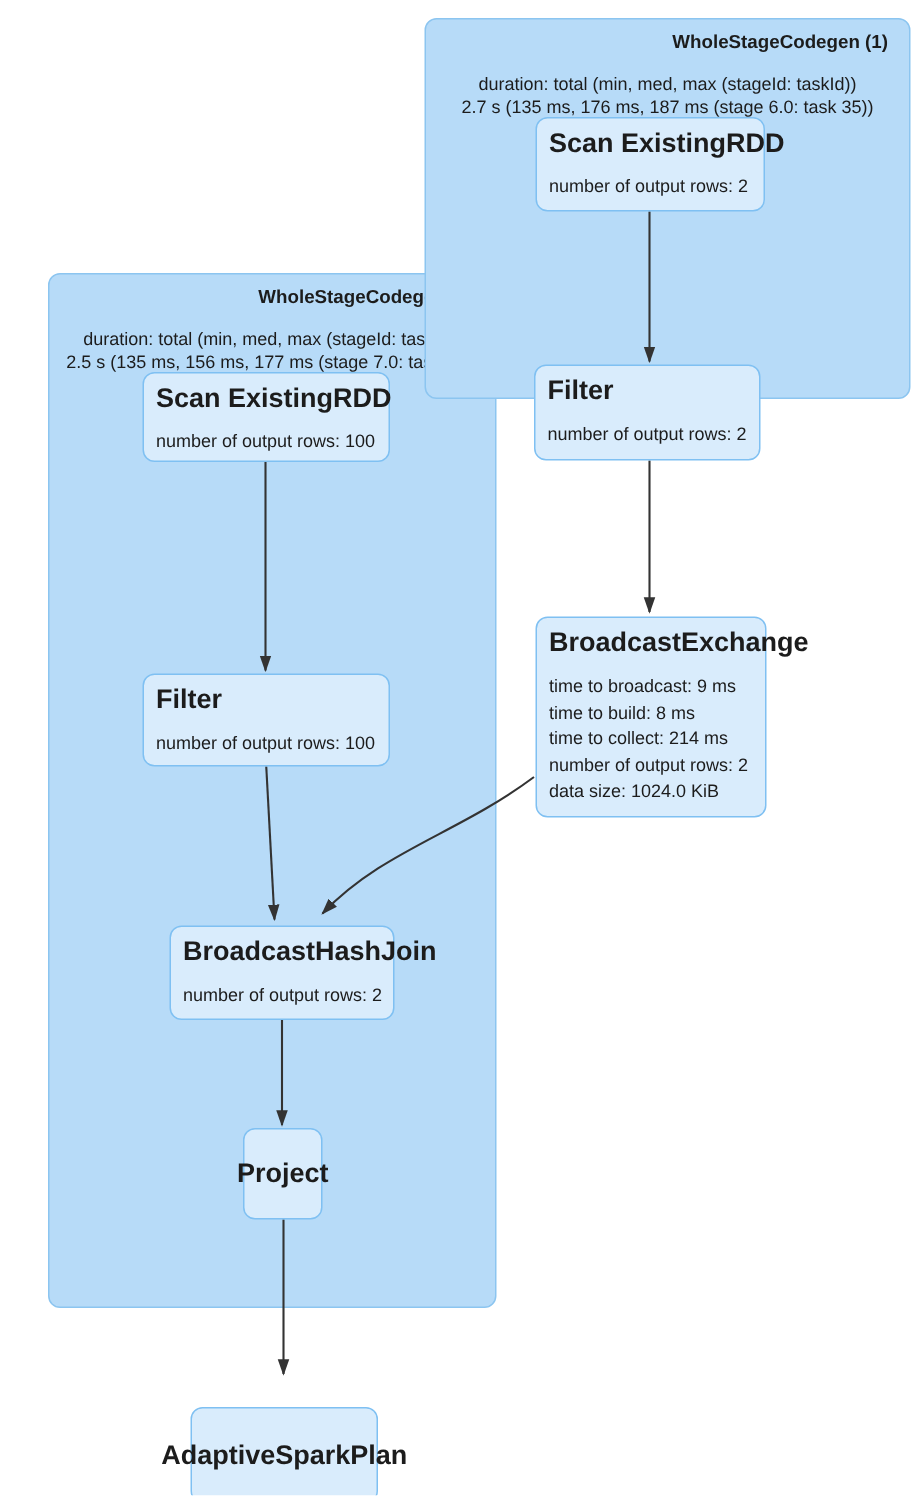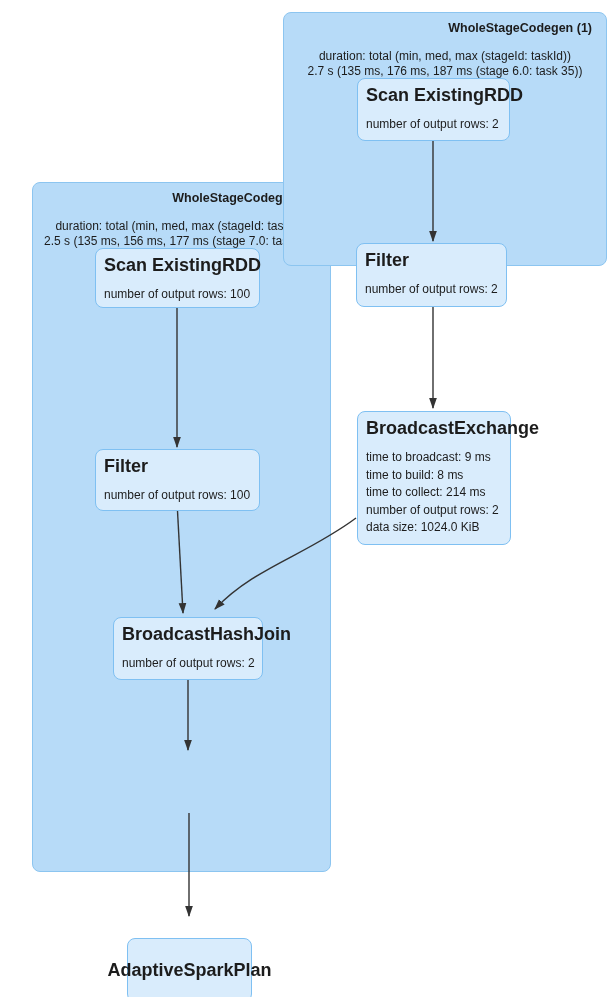--- a/index.html
+++ b/index.html
@@ -170,18 +170,21 @@
     </div>
   </div>
 
   <div class="node n-bhj">
     <div class="node-title">BroadcastHashJoin</div>
     <div class="node-metrics">
       <div class="node-metric">number of output rows: 2</div>
     </div>
   </div>
 
+  <div class="node n-project label-only">
+    <div class="node-title">Project</div>
+  </div>
 
   <div class="node n-adaptive label-only">
     <div class="node-title">AdaptiveSparkPlan</div>
   </div>
 
 </div>
 
 </body></html>

